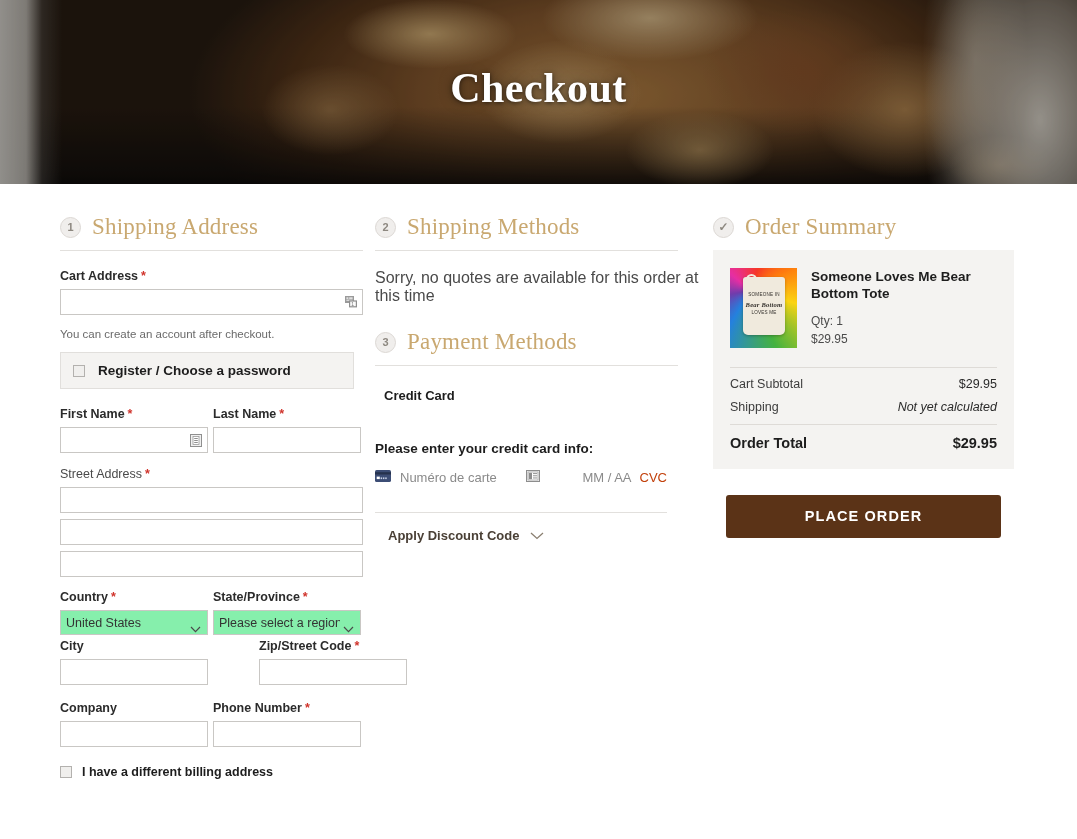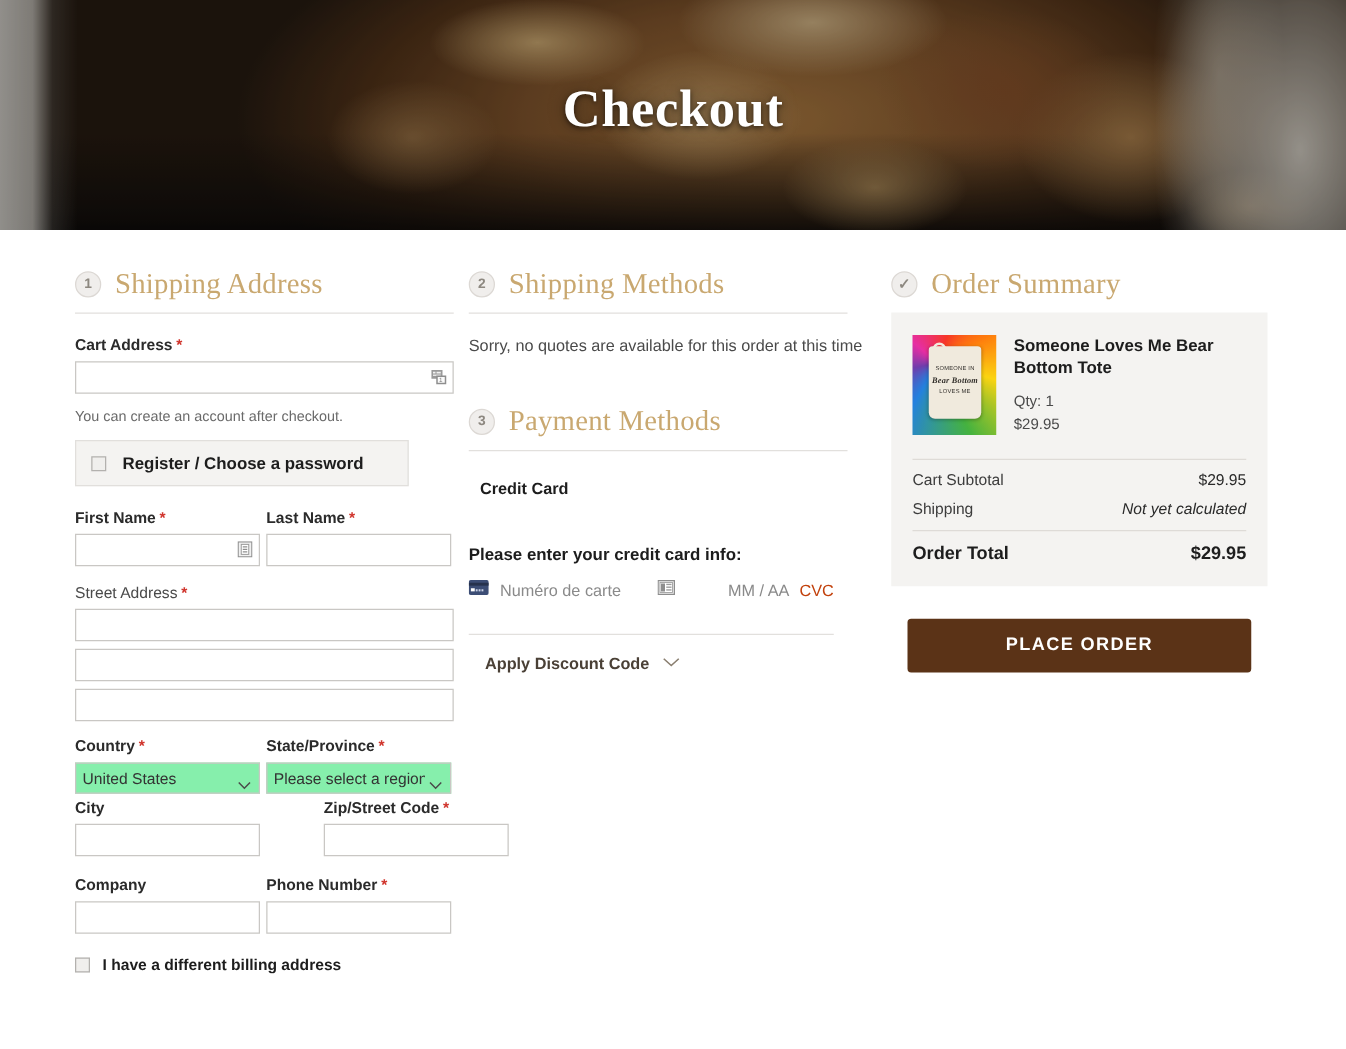--- a/index.html
+++ b/index.html
@@ -141,21 +141,21 @@
     pointer-events: none;
   }
 
   .helper {
     font-size: 11.5px;
     color: #6a6a6a;
     margin: 6px 0 12px 0;
   }
 
   .register-box {
-    width: 267px;
+    width: 294px;
     background: #f4f3f1;
     border: 1px solid #e1dfdc;
     padding: 10px 12px;
     display: flex;
     align-items: center;
     gap: 13px;
     margin-bottom: 18px;
   }
   .cbox {
     width: 12px; height: 12px;
@@ -201,23 +201,23 @@
   }
   .billing-label {
     font-size: 12.5px;
     font-weight: 700;
     color: #1d1d1d;
     text-align: center;
   }
 
   
   .no-quotes {
-    font-size: 13px;
+    font-size: 16px;
     color: #4a4a4a;
-    margin-bottom: 40px;
+    margin-bottom: 24px;
   }
   .pay-option {
     font-size: 13px;
     font-weight: 700;
     color: #1d1d1d;
     padding: 4px 0 0 9px;
     margin-bottom: 38px;
   }
   .cc-prompt {
     font-size: 13.5px;

